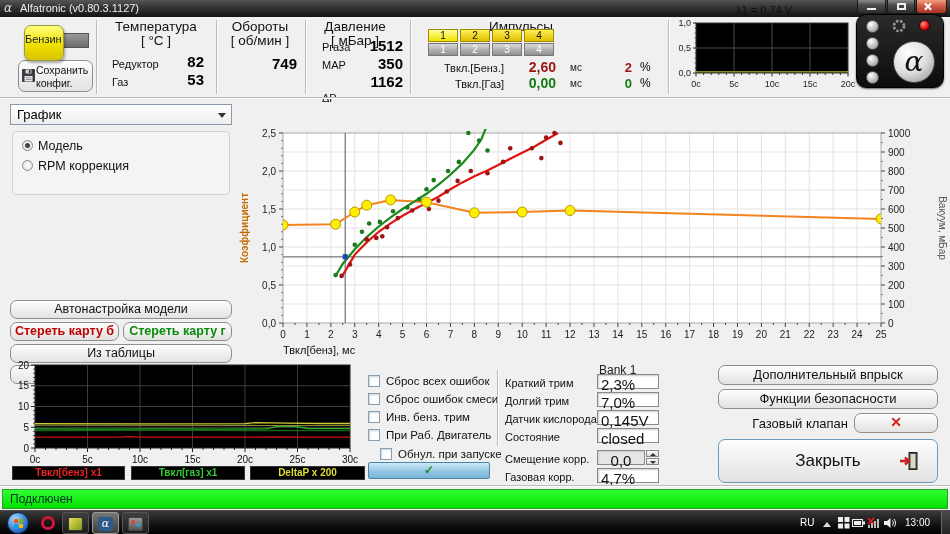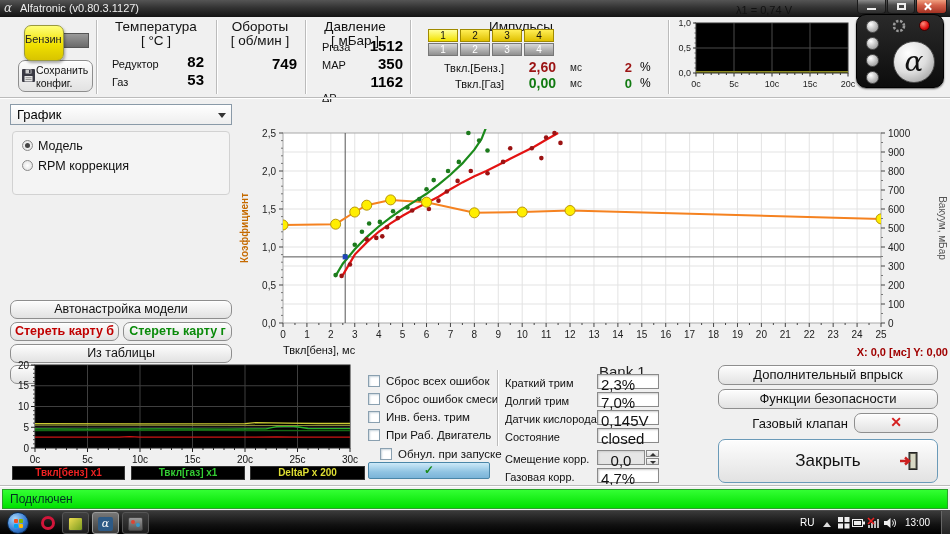--- a/index.html
+++ b/index.html
@@ -488,21 +488,20 @@
         <circle cx="236.36" cy="87.8" r="5" fill="#ffee00" stroke="#b8960a"></circle>
         <circle cx="284.2" cy="87.04" r="5" fill="#ffee00" stroke="#b8960a"></circle>
         <circle cx="332.04" cy="85.52" r="5" fill="#ffee00" stroke="#b8960a"></circle>
         <circle cx="643" cy="93.88" r="5" fill="#ffee00" stroke="#b8960a"></circle>
         <rect x="104.69200000000001" y="129.38" width="5" height="5" fill="#2244bb"></rect>
       </g>
       <text x="10" y="103" transform="rotate(-90 10 103)" text-anchor="middle" font-size="10" font-weight="bold" fill="#c56a00">Коэффициент</text>
       <text x="701" y="103" transform="rotate(90 701 103)" text-anchor="middle" font-size="10" fill="#555">Вакуум, мБар</text>
       <text x="45" y="229" font-size="11" fill="#111">Твкл[бенз], мс</text>
     </svg>
-  <div class="abs" style="left:750px;top:346px;width:198px;text-align:right;font-size:11px;font-weight:bold;color:#a00000;">X: 0,0 [мс] Y: 0,00</div>
 
   <svg class="abs" id="scope-chart" style="left:5px;top:360px;" width="363" height="106">
       <rect x="30" y="5" width="315" height="83" fill="#000" stroke="#222"></rect>
       <line x1="82.5" y1="5" x2="82.5" y2="88" stroke="#3f3f3f"></line>
       <line x1="135" y1="5" x2="135" y2="88" stroke="#3f3f3f"></line>
       <line x1="187.5" y1="5" x2="187.5" y2="88" stroke="#3f3f3f"></line>
       <line x1="240" y1="5" x2="240" y2="88" stroke="#3f3f3f"></line>
       <line x1="292.5" y1="5" x2="292.5" y2="88" stroke="#3f3f3f"></line>
       <line x1="30" y1="67.25" x2="345" y2="67.25" stroke="#3f3f3f"></line>
       <line x1="30" y1="46.5" x2="345" y2="46.5" stroke="#3f3f3f"></line>
@@ -598,21 +597,21 @@
       <span class="cblbl">При Раб. Двигатель</span>
     </div>
   <div class="cbrow" style="left:380px;top:447px;">
       <span class="cbbox"></span>
       <span class="cblbl">Обнул. при запуске</span>
     </div>
   <div class="abs applybtn"><span>✓</span></div>
 
   <div class="abs vsep" style="left:497px;top:370px;height:76px;"></div>
 
-  <div class="abs" style="left:599px;top:363px;font-size:15px;color:#222;">Bank 1</div>
+  <div class="abs" style="left:599px;top:363px;font-size:12px;color:#222;">Bank 1</div>
   <div class="flbl" style="top:377px;">Краткий трим</div>
   <div class="field fbox" style="top:374px;">2,3%</div>
   <div class="flbl" style="top:395px;">Долгий трим</div>
   <div class="field fbox" style="top:392px;">7,0%</div>
   <div class="flbl" style="top:413px;">Датчик кислорода</div>
   <div class="field fbox" style="top:410px;">0,145V</div>
   <div class="flbl" style="top:431px;">Состояние</div>
   <div class="field fbox" style="top:428px;">closed</div>
   <div class="flbl" style="top:453px;">Смещение корр.</div>
   <div class="field fbox" style="top:450px;width:48px;text-align:center;background:#e6e6e6;padding-left:0;">0,0</div>

